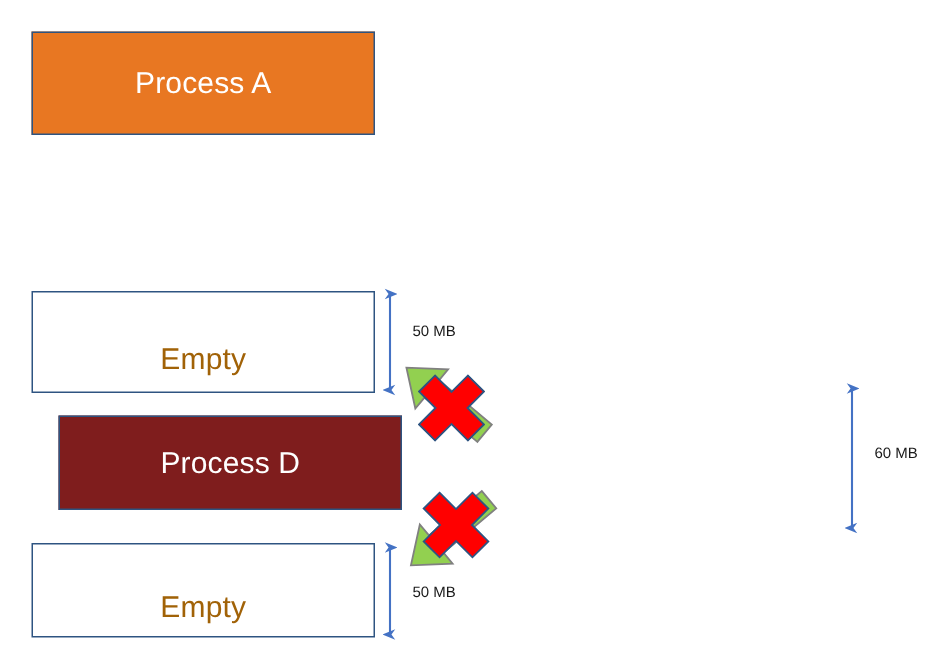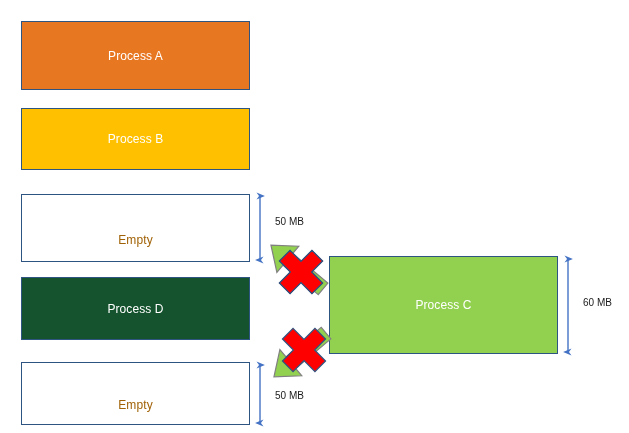--- a/index.html
+++ b/index.html
@@ -19,21 +19,21 @@
   }
   .block {
     position: absolute;
     box-sizing: border-box;
     border: 1.5px solid #2E5481;
     display: flex;
     align-items: center;
     justify-content: center;
   }
   .block-label {
-    font-size: 12px;
+    font-size: 20px;
     line-height: 1;
     letter-spacing: 0.1px;
     white-space: nowrap;
   }
   .label-light { color: #ffffff; }
   .label-dark  { color: #a16207; margin-top: 23px; }
   .dim-text {
     position: absolute;
     font-size: 10px;
     color: #1a1a1a;
@@ -51,39 +51,33 @@
 </style>
 </head>
 <body>
 
 <div id="canvas">
 
   <div class="block" style="left:21px; top:21px; width:229px; height:69px; background:#E87722;">
     <span class="block-label label-light">Process A</span>
   </div>
 
-  <div class="block" style="left:21px; top:108px; width:229px; height:62px; background:#FFC000;">
-    <span class="block-label label-light">Process B</span>
-  </div>
 
   <div class="block" style="left:21px; top:194px; width:229px; height:68px; background:#FFFFFF;">
     <span class="block-label label-dark">Empty</span>
   </div>
 
-  <div class="block" style="left:21px; top:277px; width:229px; height:63px; background:#14532d;">
+  <div class="block" style="left:39px; top:277px; width:229px; height:63px; background:#7f1d1d;">
     <span class="block-label label-light">Process D</span>
   </div>
 
   <div class="block" style="left:21px; top:362px; width:229px; height:63px; background:#FFFFFF;">
     <span class="block-label label-dark">Empty</span>
   </div>
 
-  <div class="block" style="left:329px; top:256px; width:229px; height:98px; background:#92D050;">
-    <span class="block-label label-light">Process C</span>
-  </div>
 
   <svg class="svg-layer" viewBox="0 0 629 433" xmlns="http://www.w3.org/2000/svg">
     <defs>
       <marker id="dimArrowStart" markerWidth="7" markerHeight="7" refX="3.5" refY="3.5" orient="auto" markerUnits="strokeWidth">
         <path d="M3.5,0 L6,6 L3.5,4.2 L1,6 Z" fill="#4472C4"></path>
       </marker>
       <marker id="dimArrowEnd" markerWidth="7" markerHeight="7" refX="3.5" refY="3.5" orient="auto" markerUnits="strokeWidth">
         <path d="M3.5,7 L1,1 L3.5,2.8 L6,1 Z" fill="#4472C4"></path>
       </marker>
     </defs>

